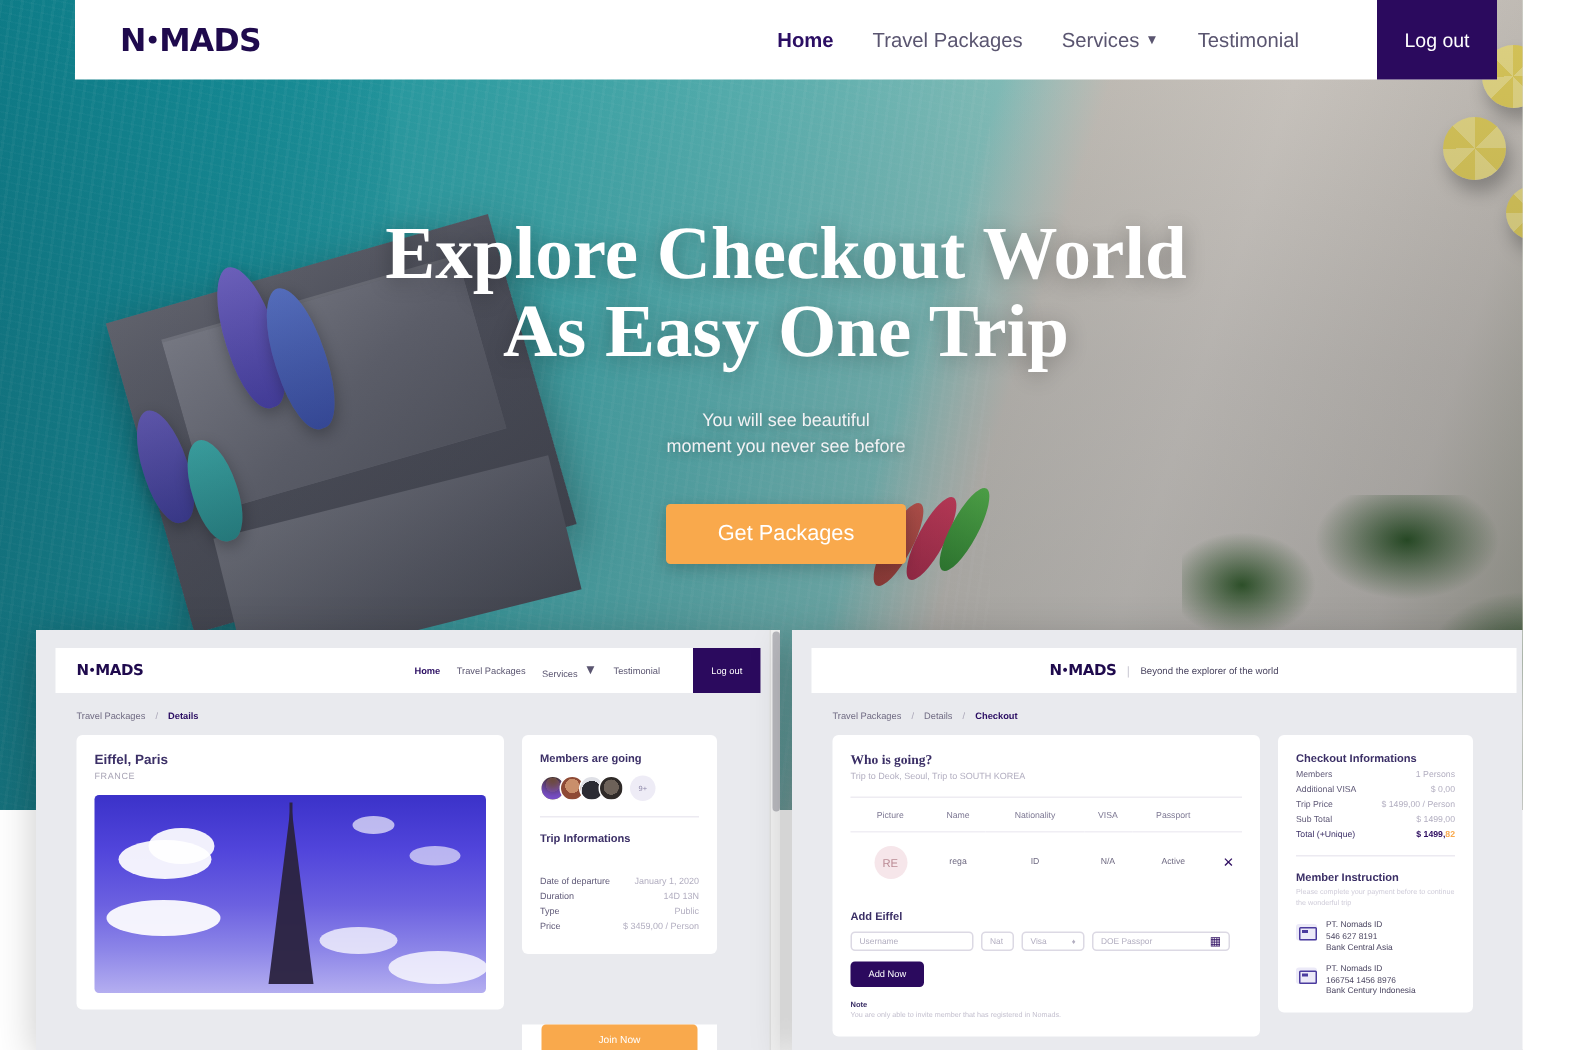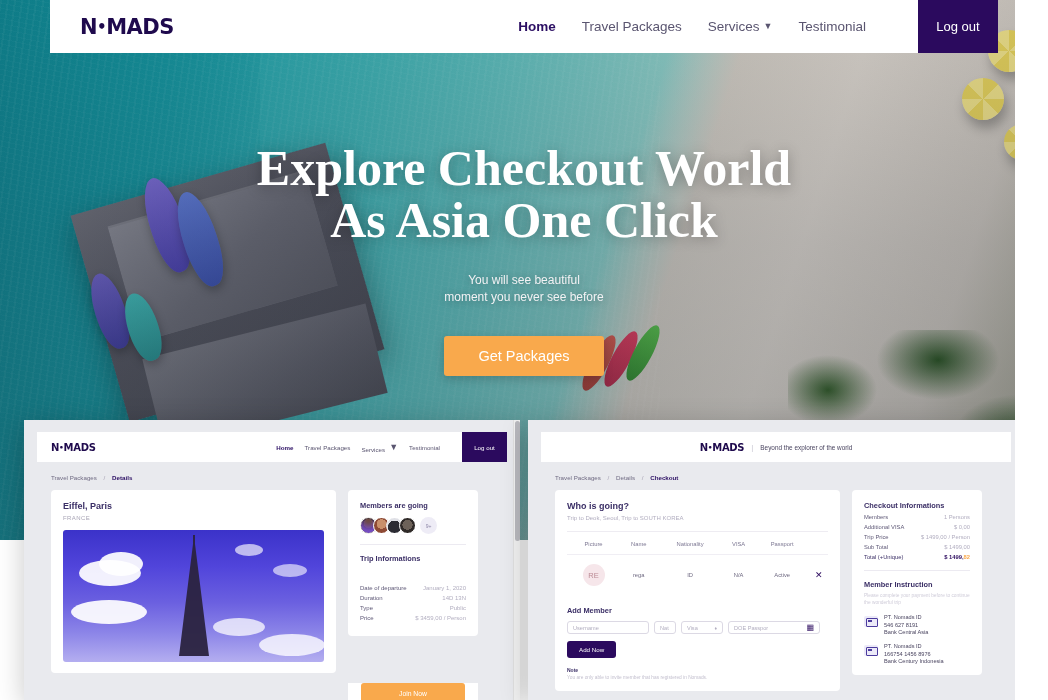--- a/index.html
+++ b/index.html
@@ -220,21 +220,21 @@
   .info-row { display:flex; justify-content:space-between; font-size:6px; margin-bottom:4px; }
   .info-k { color:#5f5977; }
   .info-v { color:#b2aec0; }
   .join-btn {
     margin:11px 13px 0 13px; background:#f9a94c; color:#fff; text-align:center;
     font-size:6.8px; padding:7px 0; border-radius:3px; cursor:pointer;
   }
   .join-wrap { background:#fff; width:130px; margin-left:324px; margin-top:-1px; }
 
   
-  .co-title { font-size:9px; color:#3b2f66; font-weight:bold; }
+  .co-title { font-size:9px; color:#3b2f66; font-weight:bold;font-family:Liberation Serif, serif; }
   .co-sub { font-size:6px; color:#b2aec0; margin-top:4px; }
   .co-divider { height:1px; background:#eeecf2; margin:10px 0 0 0; }
   table.members { width:100%; border-collapse:collapse; margin-top:2px; }
   table.members th {
     font-size:5.8px; font-weight:normal; color:#7d7893; padding:7px 0; text-align:center;
   }
   table.members td { font-size:5.8px; color:#6f6a82; padding:9px 0; text-align:center; border-top:1px solid #f0eef4; }
   .pic-circle {
     width:22px; height:22px; border-radius:50%; background:#f6e6ea; color:#bb8b95;
     font-size:7.5px; display:flex; align-items:center; justify-content:center; margin:0 auto;
@@ -316,21 +316,21 @@
       <a class="nav-link">Travel Packages</a>
       <a class="nav-link"><span>Services</span><span class="caret">▼</span></a>
       <a class="nav-link">Testimonial</a>
       <div class="logout-btn">Log out</div>
     </div>
   </div>
 
   <div class="hero-content">
     <div class="hero-title">
       <div>Explore Checkout World</div>
-      <div>As Asia One Click</div>
+      <div>As Easy One Trip</div>
     </div>
     <div class="hero-sub">
       <div>You will see beautiful</div>
       <div>moment you never see before</div>
     </div>
     <button class="get-started">Get Packages</button>
   </div>
 
   <div class="panel panel-left">
 
@@ -450,21 +450,21 @@
                 </td>
               <td>rega</td>
               <td>ID</td>
               <td>N/A</td>
               <td>Active</td>
               <td><span class="x-btn">✕</span></td>
             </tr>
           </tbody>
         </table>
 
-        <div class="add-h">Add Member</div>
+        <div class="add-h">Add Eiffel</div>
         <div class="add-row">
           <div class="inp inp-user">Username</div>
           <div class="inp inp-nat">Nat</div>
           <div class="inp inp-visa">
             <span>Visa</span>
             <span style="font-size:5px">♦</span>
           </div>
           <div class="inp inp-pass">
             <span>DOE Passpor</span>
             <span class="pass-icon">▦</span>

